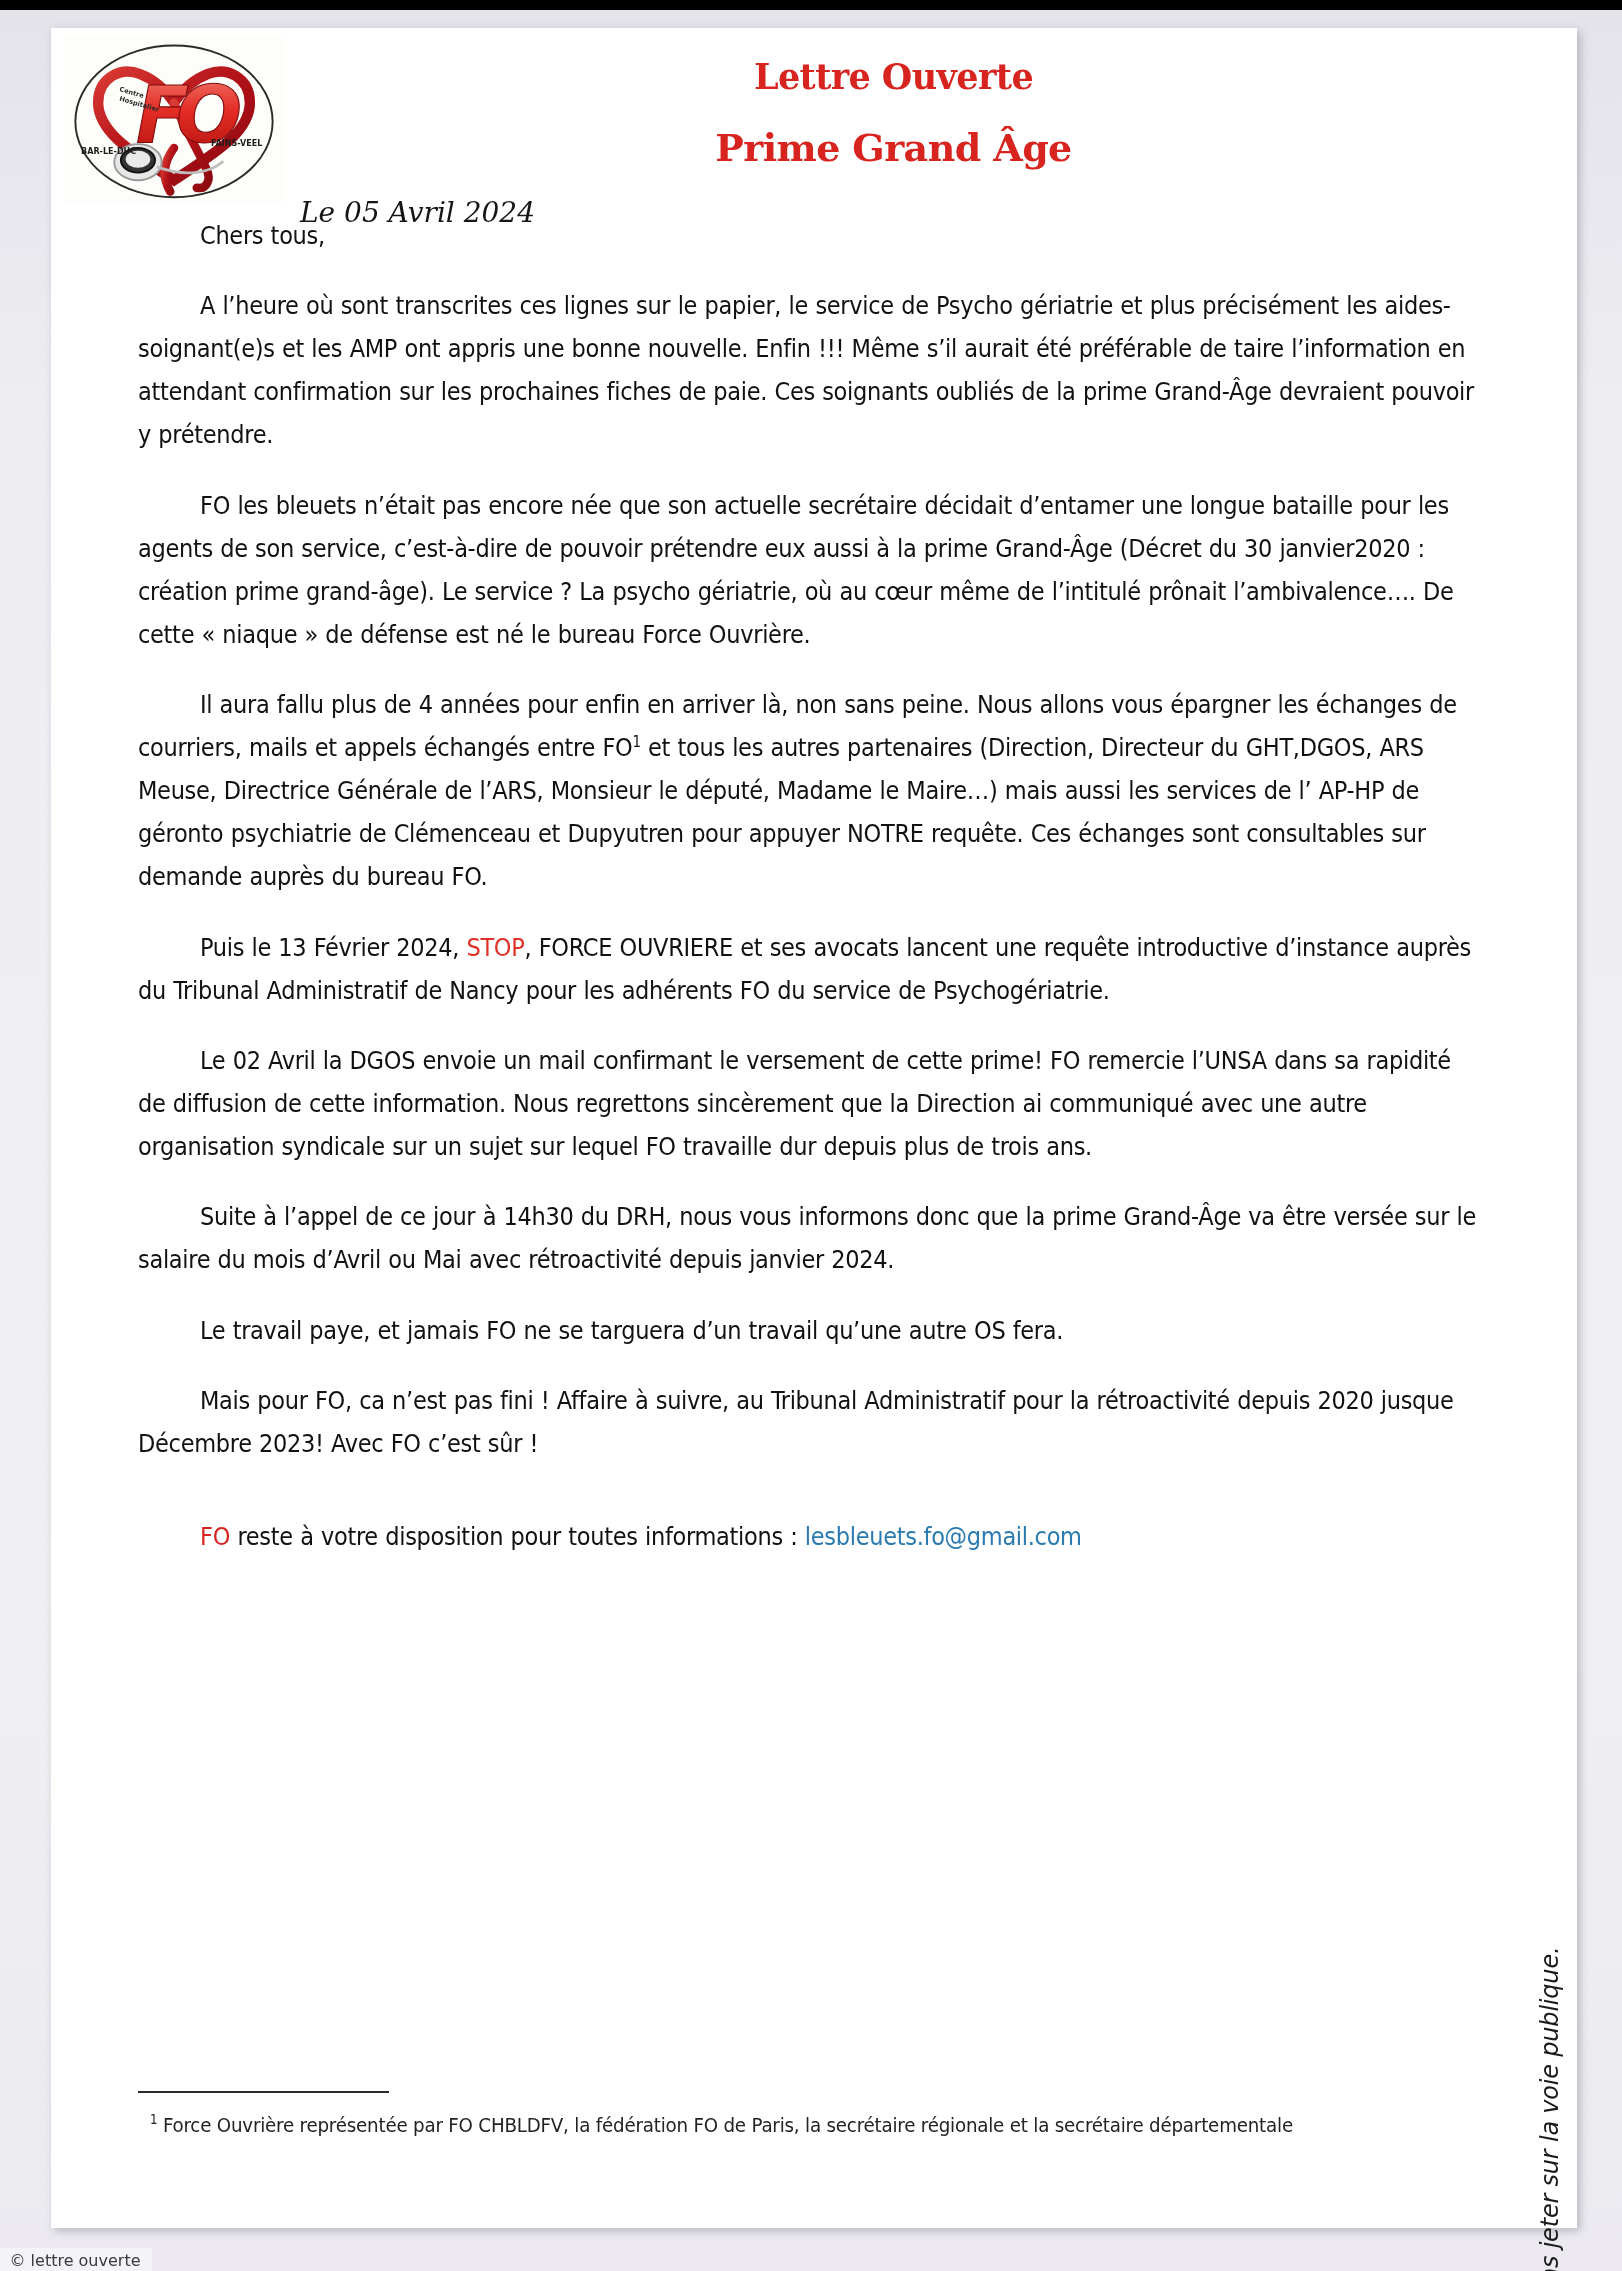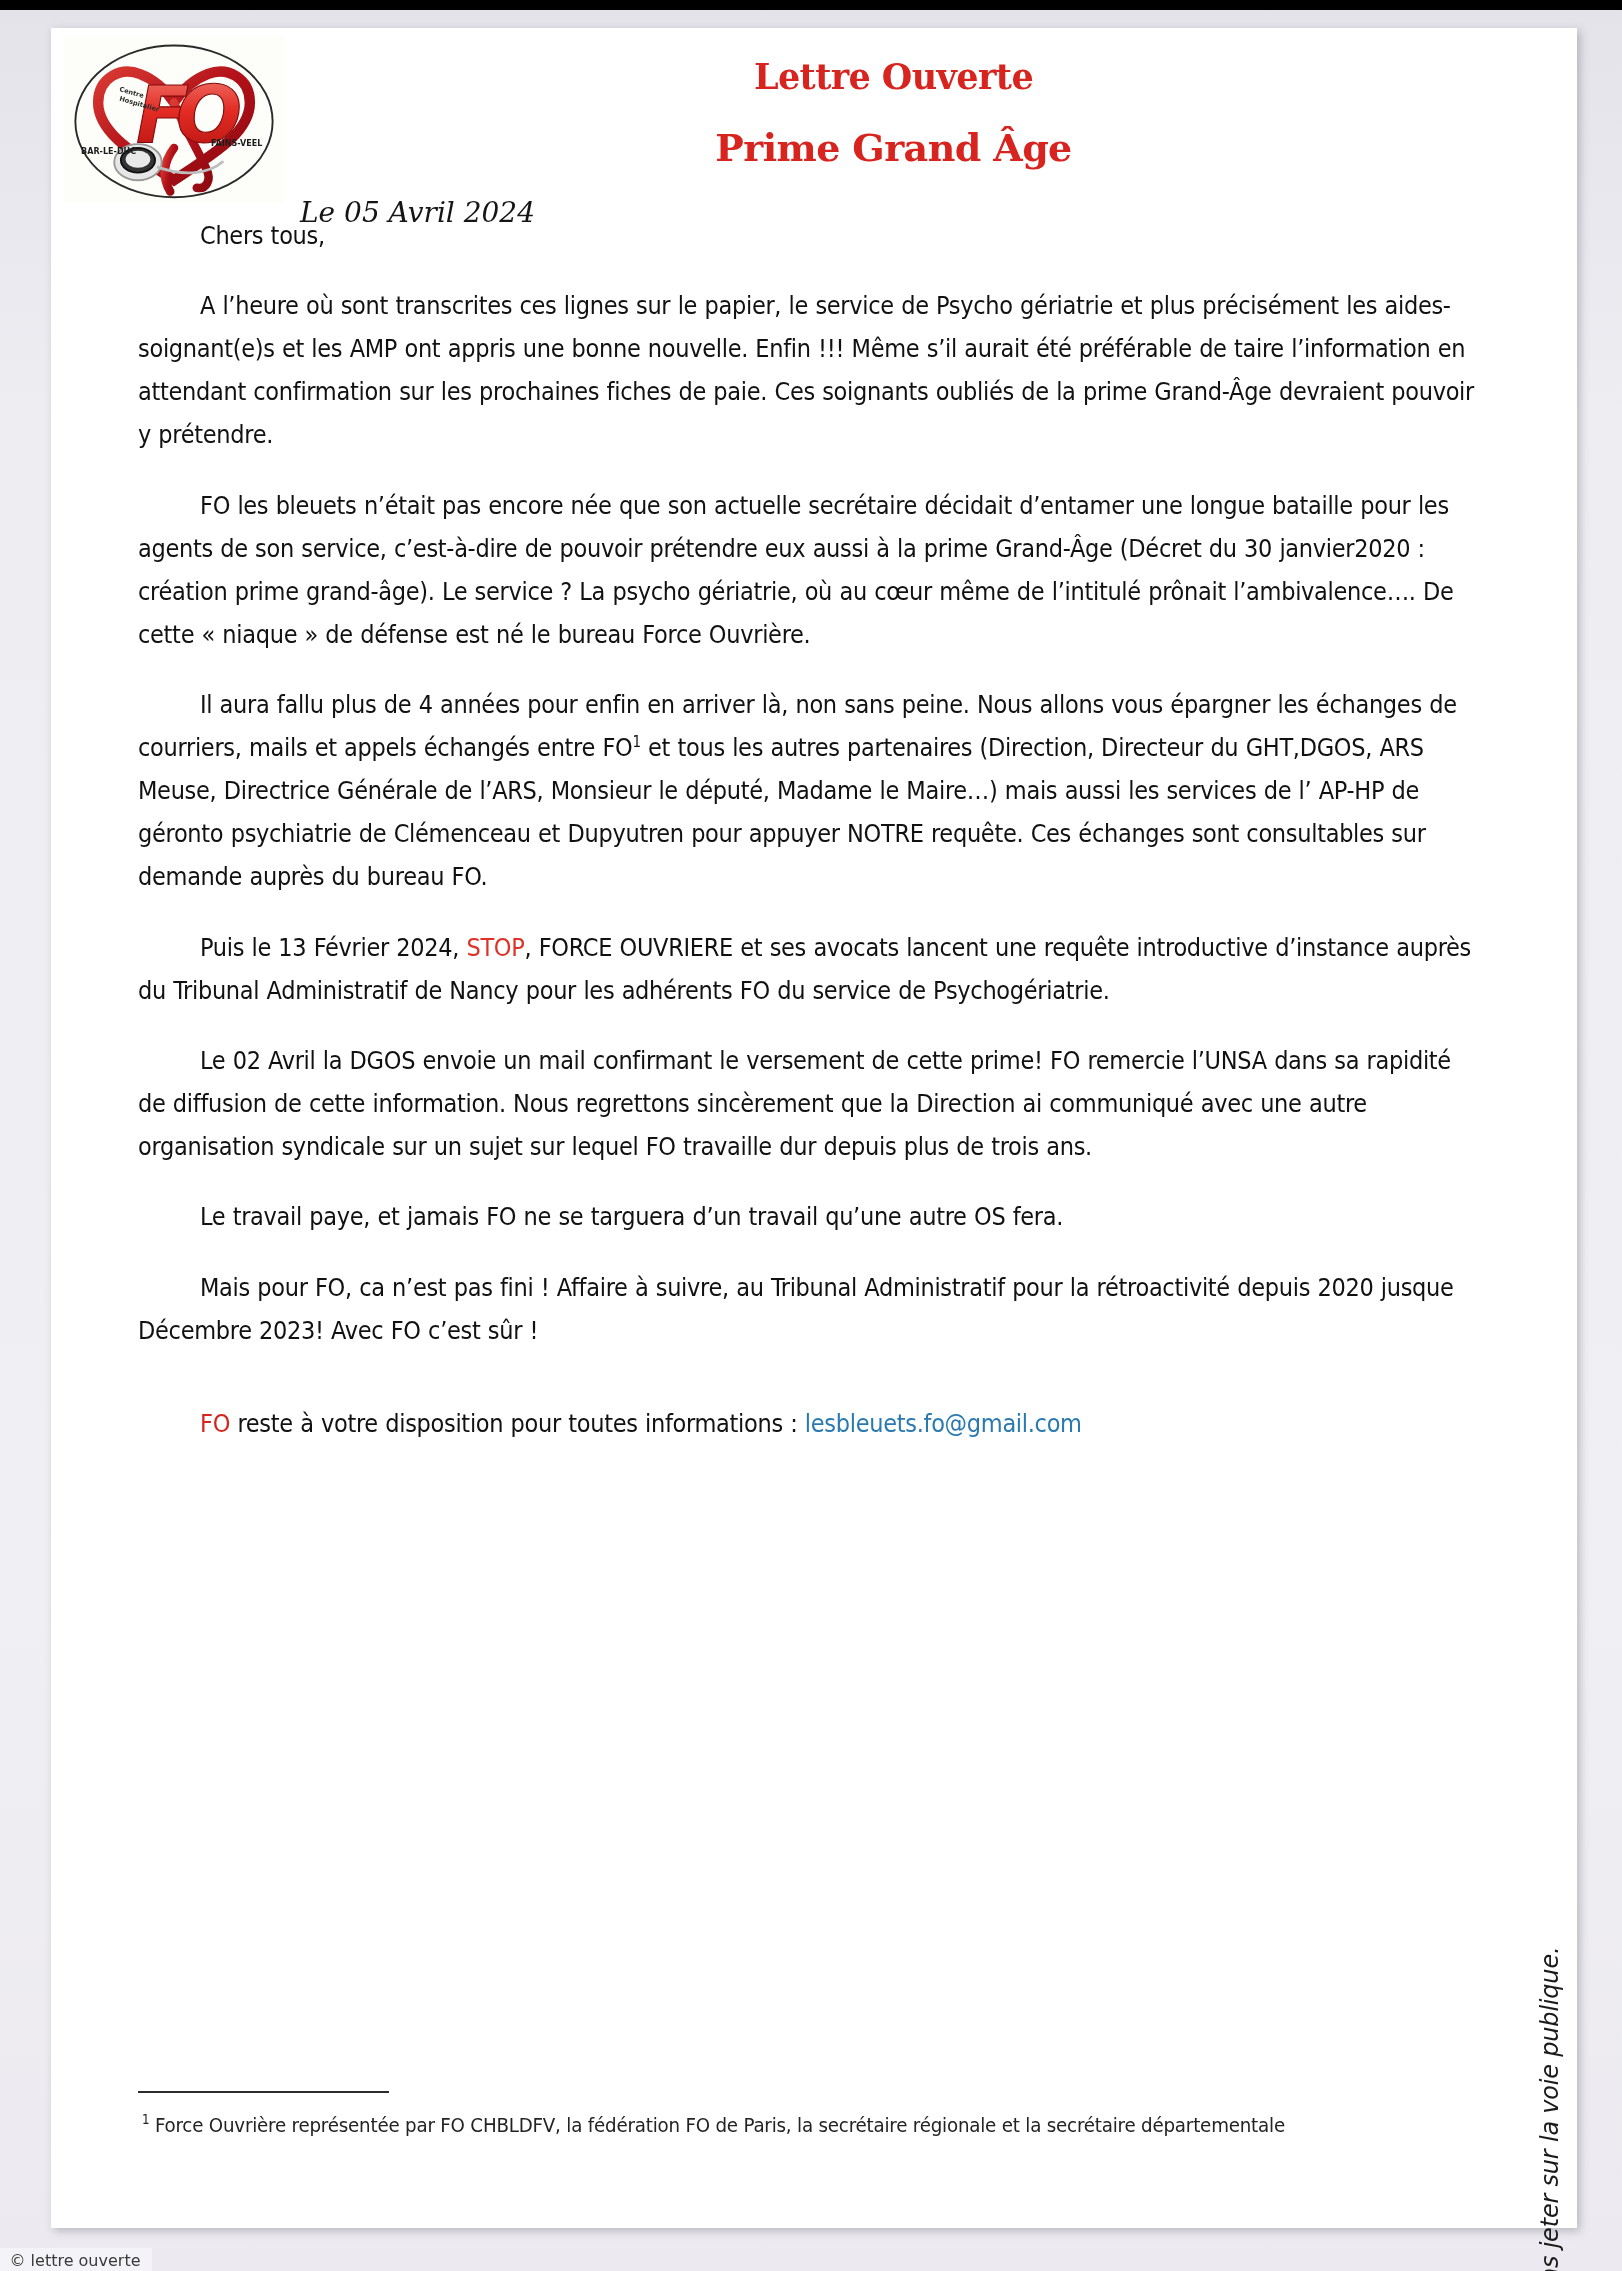--- a/index.html
+++ b/index.html
@@ -131,21 +131,21 @@
     border-top: 2.8px solid #2b2b2b;
     margin-bottom: 17px;
   }
   #footnote-text {
     font-family: "DejaVu Sans", sans-serif;
     font-size: 20.3px;
     line-height: 30px;
     color: #232323;
     font-stretch: condensed;
     letter-spacing: -0.2px;
-    margin: 4px;
+    margin: 12px;
   }
   #footnote-text sup { font-size: 13.2px; vertical-align: super; line-height: 0; }
 
   
   #side-notice {
     position: absolute;
     right: 5.7px;
     bottom: 72px;
     width: 42px;
     height: 416px;
@@ -241,20 +241,21 @@
 
 
       <p class="body-text para">FO les bleuets n’était pas encore née que son actuelle secrétaire décidait d’entamer une longue bataille pour les agents de son service, c’est-à-dire de pouvoir prétendre eux aussi à la prime Grand-Âge (Décret du 30 janvier2020 : création prime grand-âge). Le service ? La psycho gériatrie, où au cœur même de l’intitulé prônait l’ambivalence…. De cette « niaque » de défense est né le bureau Force Ouvrière.</p>
 
       <p class="body-text para"><span>Il aura fallu plus de 4 années pour enfin en arriver là, non sans peine. Nous allons vous épargner les échanges de courriers, mails et appels échangés entre FO</span><sup class="fn">1</sup><span> et tous les autres partenaires (Direction, Directeur du GHT,DGOS, ARS Meuse, Directrice Générale de l’ARS, Monsieur le député, Madame le Maire…) mais aussi les services de l’ AP-HP de géronto psychiatrie de Clémenceau et Dupyutren pour appuyer NOTRE requête. Ces échanges sont consultables sur demande auprès du bureau FO.</span></p>
 
       <p class="body-text para"><span>Puis le 13 Février 2024, </span><span class="red">STOP</span><span>, FORCE OUVRIERE et ses avocats lancent une requête introductive d’instance auprès du Tribunal Administratif de Nancy pour les adhérents FO du service de Psychogériatrie.</span></p>
 
       <p class="body-text para">Le 02 Avril la DGOS envoie un mail confirmant le versement de cette prime! FO remercie l’UNSA dans sa rapidité de diffusion de cette information. Nous regrettons sincèrement que la Direction ai communiqué avec une autre organisation syndicale sur un sujet sur lequel FO travaille dur depuis plus de trois ans.</p>
 
+      <p class="body-text para">Suite à l’appel de ce jour à 14h30 du DRH, nous vous informons donc que la prime Grand-Âge va être versée sur le salaire du mois d’Avril ou Mai avec rétroactivité depuis janvier 2024.</p>
 
       <p class="body-text para">Le travail paye, et jamais FO ne se targuera d’un travail qu’une autre OS fera.</p>
 
       <p class="body-text para">Mais pour FO, ca n’est pas fini ! Affaire à suivre, au Tribunal Administratif pour la rétroactivité depuis 2020 jusque Décembre 2023! Avec FO c’est sûr !</p>
 
       <p class="body-text" id="contact-line"><span class="fo-red">FO</span><span> reste à votre disposition pour toutes informations : </span><span class="blue-link">lesbleuets.fo@gmail.com</span></p>
     </div>
 
     <div id="footnote">
       <div id="footnote-rule"></div>

